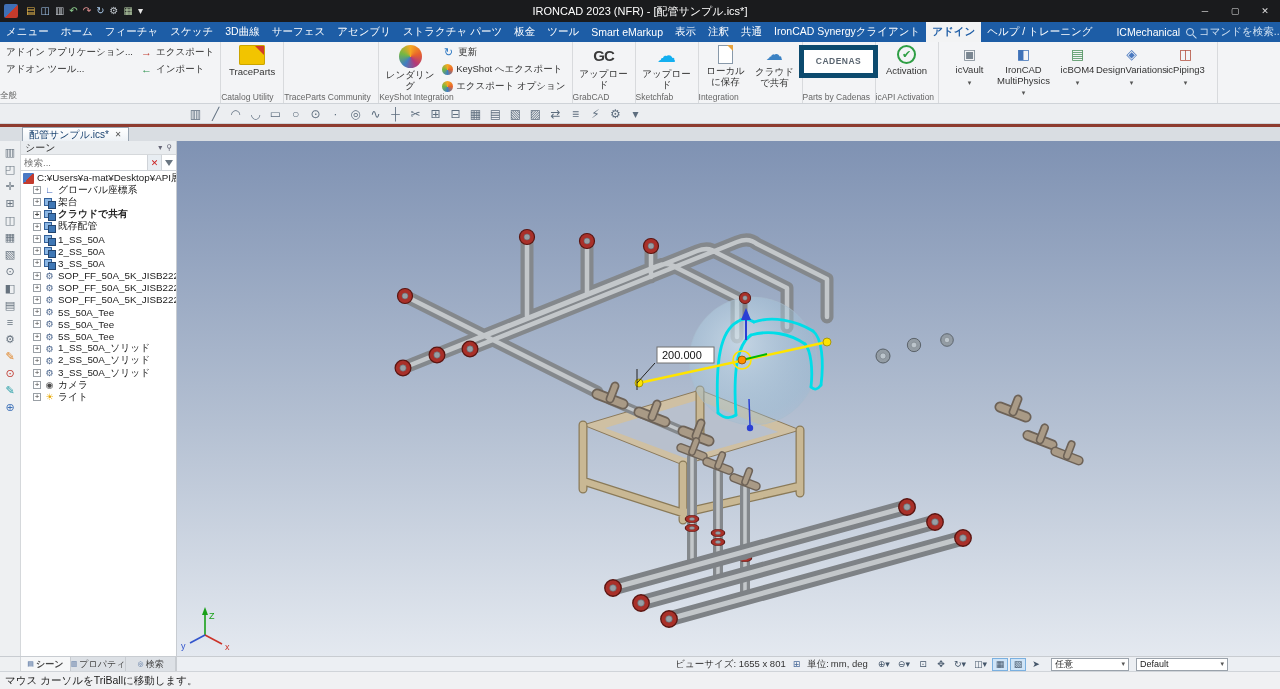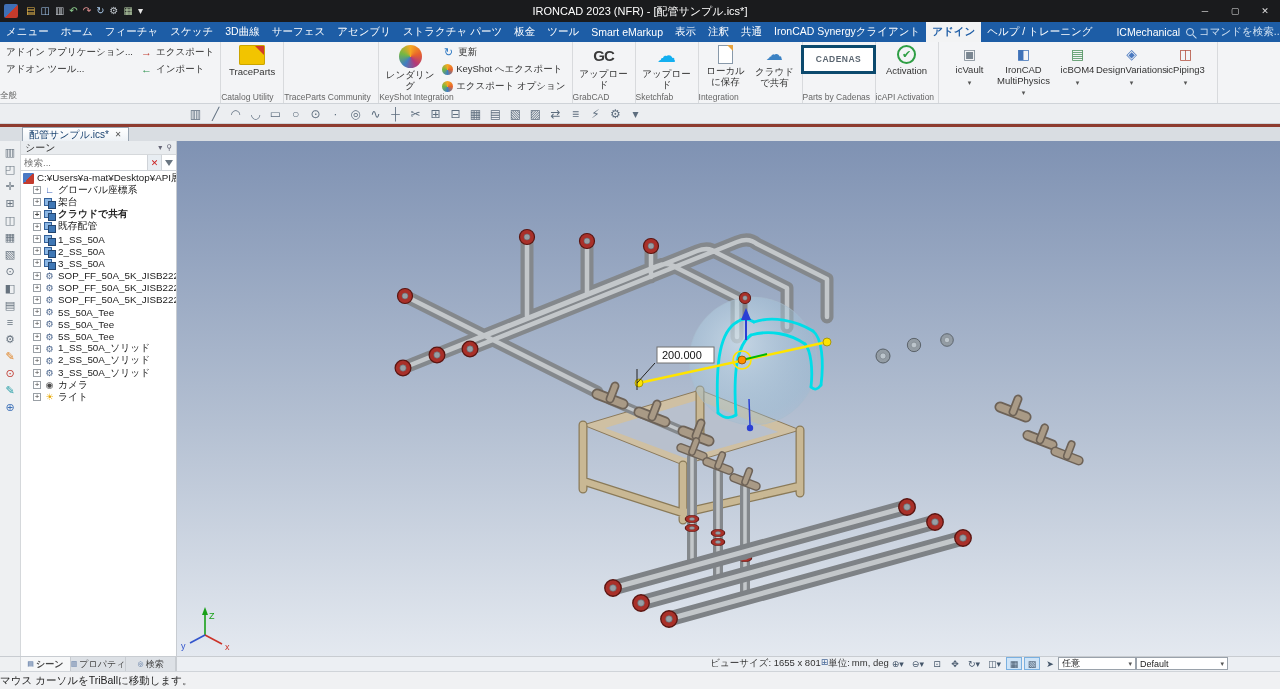--- a/index.html
+++ b/index.html
@@ -37,21 +37,21 @@
 .ric{width:13px;text-align:center;font-size:11px;flex:none}
 .ks-sphere{width:23px;height:23px;border-radius:50%;background:conic-gradient(#f6a821,#e8632c,#b3387a,#3f7ec1,#74b743,#f6a821);flex:none}
 .ks-dot{width:11px;height:11px;border-radius:50%;background:conic-gradient(#f6a821,#e8632c,#3f7ec1,#74b743,#f6a821);flex:none}
 .tp-logo{width:26px;height:20px;background:#f2c400;border-radius:2px;position:relative;box-shadow:inset 0 0 0 1px #caa400}
 .tp-logo::after{content:"";position:absolute;right:1px;top:1px;border-left:9px solid transparent;border-top:9px solid #d23b2a}
 .gc-logo{font-weight:bold;font-size:15px;color:#3a3a3a;letter-spacing:-1px;height:22px;line-height:22px}
 .cloud-ic{font-size:19px;color:#13aff0;line-height:22px}
 .cloud-ic-s{font-size:17px;color:#3b82c4;line-height:20px}
 .file-ic{width:15px;height:19px;background:#fff;border:1px solid #8899aa;position:relative}
 .file-ic::after{content:"";position:absolute;right:-1px;top:-1px;border-left:6px solid transparent;border-top:6px solid #e8a33d}
-.cadenas-logo{font-size:8.5px;font-weight:bold;color:#5a6570;border:3px solid #0c4a6e;background:#fff;padding:6px 12px;letter-spacing:.5px}
+.cadenas-logo{font-size:8.5px;font-weight:bold;color:#5a6570;border:5px solid #0c4a6e;background:#fff;padding:6px 12px;letter-spacing:.5px}
 .act-ic{width:19px;height:19px;border:2px solid #2e9e44;border-radius:50%;color:#2e9e44;font-size:11px;display:flex;align-items:center;justify-content:center}
 .addon-row{display:flex}
 .addon-btn{width:54px}
 .addon-ic{font-size:14px;height:18px;line-height:18px}
 .addon-btn::after{content:"▾";font-size:7px;color:#555}
 
 
 .toolbar2{height:20px;background:#eceef1;border-bottom:1px solid #d0d4d9;display:flex;align-items:center;gap:3px;padding-left:187px;color:#5d6d7e;font-size:12px}
 .t2ic{width:17px;text-align:center;cursor:default;line-height:18px}
 .redline{height:3px;background:#8e3b2f}
@@ -99,29 +99,29 @@
 .tanL{stroke:#8a7a58;stroke-width:9;stroke-linecap:round;fill:none}
 .tanI{stroke:#c9b894;stroke-width:6.5;stroke-linecap:round;fill:none}
 
 
 .bottomband{height:15px;display:flex;background:#e4e7ec;border-top:1px solid #c8ccd1}
 .band-rail{width:21px;background:#eef0f2;border-right:1px solid #d5d8db}
 .panel-tabs{width:156px;display:flex;border-right:1px solid #c8ccd1;background:#dde1e6}
 .ptab{flex:1;display:flex;align-items:center;justify-content:center;gap:2px;font-size:9px;color:#444;border-right:1px solid #c8ccd1;cursor:default;white-space:nowrap}
 .ptab.active{background:#f6f7f8;font-weight:bold}
 .ptab-ic{font-size:7px;color:#4a6a9a}
-.statusrow{flex:1;display:flex;justify-content:flex-end;padding-right:52px;font-size:9.5px;color:#333;background:#eceff3}
+.statusrow{flex:1;display:flex;align-items:center;justify-content:flex-end;gap:7px;padding-right:52px;font-size:9.5px;color:#333;background:#eceff3}
 .sicons{display:flex;gap:2px}
 .sic{height:13px;min-width:16px;padding:0 2px;display:flex;align-items:center;justify-content:center;font-size:9px;color:#44566a;border:1px solid transparent;cursor:default;white-space:nowrap}
 .sic.pressed{background:#cfe4f7;border-color:#7ab0e0}
 .combo{width:78px;height:13px;background:#fff;border:1px solid #9aa2ab;display:flex;align-items:center;font-size:9px;padding:0 3px;color:#222;cursor:default}
 .combo::after{content:"▾";margin-left:auto;font-size:7px;color:#555}
 .combo2{width:92px}
 .unit-ic{font-size:9px;color:#4a6a9a}
-.messagebar{height:18px;background:#f0f1f3;border-top:1px solid #d0d4d9;display:flex;align-items:center;font-size:10.5px;color:#222}
+.messagebar{height:18px;background:#f0f1f3;border-top:1px solid #d0d4d9;display:flex;align-items:center;padding-left:5px;font-size:10.5px;color:#222}
 </style>
 </head>
 <body>
 
 <div class="titlebar">
   <div class="tb-left">
     <span class="app-logo"></span>
     <span class="qat">
 
     <span class="qicon" style="color: rgb(232, 184, 75);">▤</span>

